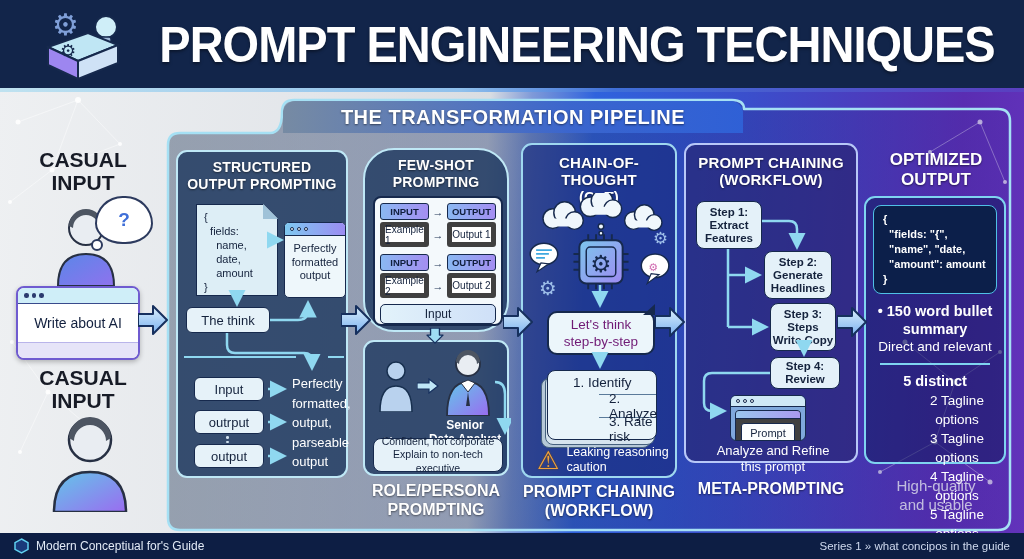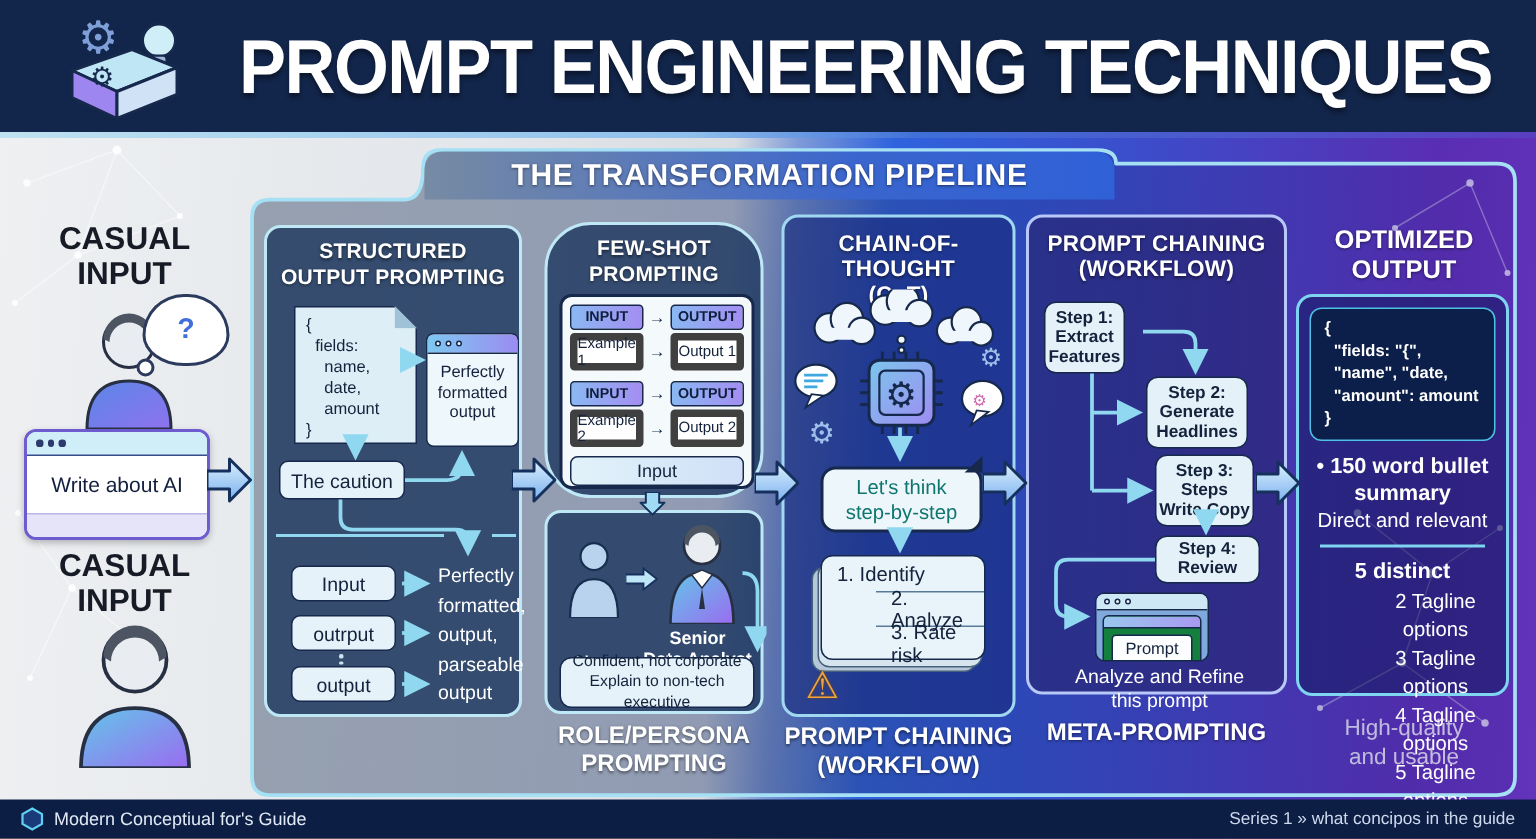--- a/index.html
+++ b/index.html
@@ -55,36 +55,36 @@
   .vdots{display:flex;flex-direction:column;gap:2px;align-items:center;}
   .vdots i{width:2.5px;height:2.5px;background:#cfe0ee;border-radius:50%;}
   
   .fscard{background:#f4f9fc;border:2px solid #16294d;border-radius:8px;padding:5px;box-sizing:border-box;}
   .fsrow{display:grid;grid-template-columns:1fr 14px 1fr;gap:2px;align-items:center;}
   .fshead{height:15px;background:linear-gradient(90deg,#8ab8f2,#a48ef2);border:1px solid #16294d;border-radius:3px;color:#101e3c;font-size:9.5px;font-weight:bold;display:flex;align-items:center;justify-content:center;}
   .fsval{height:15px;background:#fff;border:5px solid #404040;border-radius:3px;color:#14223c;font-size:10px;display:flex;align-items:center;justify-content:center;}
   .fsarr{color:#16294d;font-weight:bold;font-size:11px;text-align:center;}
   .fsinput{height:18px;margin-top:6px;background:linear-gradient(90deg,#e2f2fa,#cfe0f8);border:1.5px solid #16294d;border-radius:5px;color:#14223c;font-size:12px;display:flex;align-items:center;justify-content:center;}
   
-  .bubble{background:#ecf6fb;border:2px solid #16294d;border-radius:10px;color:#0f766e;font-size:13.5px;line-height:17px;display:flex;align-items:center;justify-content:center;text-align:center;white-space:pre-line;box-sizing:border-box;}
+  .bubble{background:#ecf6fb;border:2px solid #16294d;border-radius:10px;color:#701a75;font-size:13.5px;line-height:17px;display:flex;align-items:center;justify-content:center;text-align:center;white-space:pre-line;box-sizing:border-box;}
   .bubble:after{content:"";position:absolute;right:-2px;top:-9px;width:0;height:0;border-left:12px solid transparent;border-bottom:11px solid #16294d;}
-  .stack{background:#e9f4fa;border:1.5px solid #16294d;border-radius:8px;box-sizing:border-box;}
+  .stack{background:#e9f4fa;border:1.5px solid #16294d;border-radius:8px;box-sizing:border-box;padding-left:15px;}
   .stack:before,.stack:after{content:"";position:absolute;border-radius:8px;z-index:-1;}
   .stack:before{left:-7px;top:7px;width:100%;height:100%;background:#b6c8d7;border:1px solid #45617e;}
   .stack:after{left:-3.5px;top:3.5px;width:100%;height:100%;background:#d6e4ee;border:1px solid #45617e;}
   .stackrow{height:23px;display:flex;align-items:center;padding-left:10px;color:#14223c;font-size:13.5px;box-sizing:border-box;}
   .stackrow + .stackrow{border-top:1px solid #5a7a9a;margin-left:36px;}
   .warnrow{display:flex;align-items:center;gap:7px;}
   .warnicon{color:#f2a33c;font-size:25px;line-height:25px;text-shadow:0 0 2px #7a4a00;}
   .warntext{color:#fff;font-size:12.5px;line-height:15px;white-space:pre-line;}
   
   .step{position:absolute;background:#e4f1f9;border:1.5px solid #16294d;border-radius:8px;color:#14223c;font-size:11.5px;line-height:13px;font-weight:bold;display:flex;align-items:center;justify-content:center;text-align:center;white-space:pre-line;box-sizing:border-box;}
   .metawin{position:absolute;background:#7fa8dc;border:1.5px solid #16294d;border-radius:6px;overflow:hidden;box-sizing:border-box;}
   .metawin .bar1{height:10px;background:#cfe8f6;border-bottom:1px solid #16294d;display:flex;align-items:center;gap:3px;padding-left:5px;}
-  .inwin{margin:3px 4px;background:#15803d;border:1.2px solid #16294d;border-radius:4px;overflow:hidden;}
+  .inwin{margin:3px 4px;background:#404040;border:1.2px solid #16294d;border-radius:4px;overflow:hidden;}
   .inwin .bar2{height:7px;background:linear-gradient(90deg,#9ac6ee,#a99af0);border-bottom:1px solid #16294d;}
   .promptpill{margin:4px auto;width:52px;height:18px;background:#fbfdfe;border:1.5px solid #16294d;border-radius:3px;color:#14223c;font-size:11px;display:flex;align-items:center;justify-content:center;}
   .caption{color:#fff;font-size:13px;line-height:16px;text-align:center;white-space:pre-line;}
   
   .codeblk{background:#0c1f4a;border:1.5px solid #4fc0e6;border-radius:8px;color:#fff;font-weight:bold;font-size:11px;line-height:15px;padding:6px 9px;box-sizing:border-box;}
   .optb{color:#fff;font-weight:bold;font-size:14.5px;line-height:17.5px;text-align:center;white-space:pre-line;}
   .optr{color:#fff;font-size:13.5px;line-height:17px;text-align:center;}
   .optdiv{width:110px;height:2px;background:#7fd4f0;margin:8px auto;}
   .tag{color:#fff;font-size:13.5px;line-height:19px;text-align:center;margin-left:44px;}
   .quality{color:#fff;font-size:15px;line-height:19px;text-align:center;white-space:pre-line;}
@@ -238,21 +238,21 @@
     <div class="abs mini-win" style="left:106px;top:70px;width:62px;height:76px;">
       <div class="mini-bar">
           <i class="mini-dot"></i>
           <i class="mini-dot"></i>
           <i class="mini-dot"></i>
         </div>
       <div class="mini-body">Perfectly
 formatted
 output</div>
     </div>
-    <div class="abs pill" style="left:8px;top:155px;width:84px;height:26px;font-size:13px;">The caution</div>
+    <div class="abs pill" style="left:8px;top:155px;width:84px;height:26px;font-size:13px;">The think</div>
     <div class="abs pill rowlab" style="left:16px;top:225px;width:70px;height:24px;">Input</div>
     <div class="abs pill rowlab" style="left:16px;top:258px;width:70px;height:24px;">outrput</div>
     <div class="abs vdots" style="left:48px;top:284px;">
         <i></i>
         <i></i>
         <i></i>
       </div>
     <div class="abs pill rowlab" style="left:16px;top:292px;width:70px;height:24px;">output</div>
     <div class="abs result" style="left:114px;top:222px;width:56px;">Perfectly
 formatted,
@@ -384,40 +384,42 @@
     </svg>
     <div class="abs bubble" style="left:24px;top:166px;width:108px;height:44px;">Let's think
 step-by-step</div>
     <div class="abs stack" style="left:24px;top:225px;width:110px;height:70px;">
       <div class="stackrow">1. Identify</div>
       <div class="stackrow">2. Analyze</div>
       <div class="stackrow">3. Rate risk</div>
     </div>
     <div class="abs warnrow" style="left:14px;top:300px;">
       <span class="warnicon">⚠</span>
+      <span class="warntext">Leaking reasoning
+caution</span>
     </div>
     <svg class="ov" style="left:0;top:0" width="156" height="335" viewBox="0 0 156 335">
       <defs>
           <marker id="mC" markerWidth="7" markerHeight="7" refX="5" refY="3.5" orient="auto">
             <path d="M0,0 L7,3.5 L0,7 Z" fill="#8fd8f0"></path>
           </marker>
         </defs>
       <g stroke="#8fd8f0" stroke-width="2.5" fill="none">
         <path d="M77,140 V158" marker-end="url(#mC)"></path>
         <path d="M77,212 V219" marker-end="url(#mC)"></path>
       </g>
     </svg>
   </div>
   <div class="abs cap" style="left:508px;top:483px;width:182px;">PROMPT CHAINING
 (WORKFLOW)</div>
 
   <div class="abs panel purpley" style="left:684px;top:143px;width:174px;height:320px;border-color:#b8c8f8;">
     <div class="ptitle" style="margin-top:9px;font-size:15px;">PROMPT CHAINING
 (WORKFLOW)</div>
-    <div class="step" style="left:10px;top:56px;width:54px;height:48px;">Step 1:
+    <div class="step" style="left:10px;top:56px;width:66px;height:48px;">Step 1:
 Extract
 Features</div>
     <div class="step" style="left:78px;top:106px;width:68px;height:48px;">Step 2:
 Generate
 Headlines</div>
     <div class="step" style="left:84px;top:158px;width:66px;height:48px;">Step 3:
 Steps
 Write Copy</div>
     <div class="step" style="left:84px;top:212px;width:70px;height:32px;">Step 4:
 Review</div>

